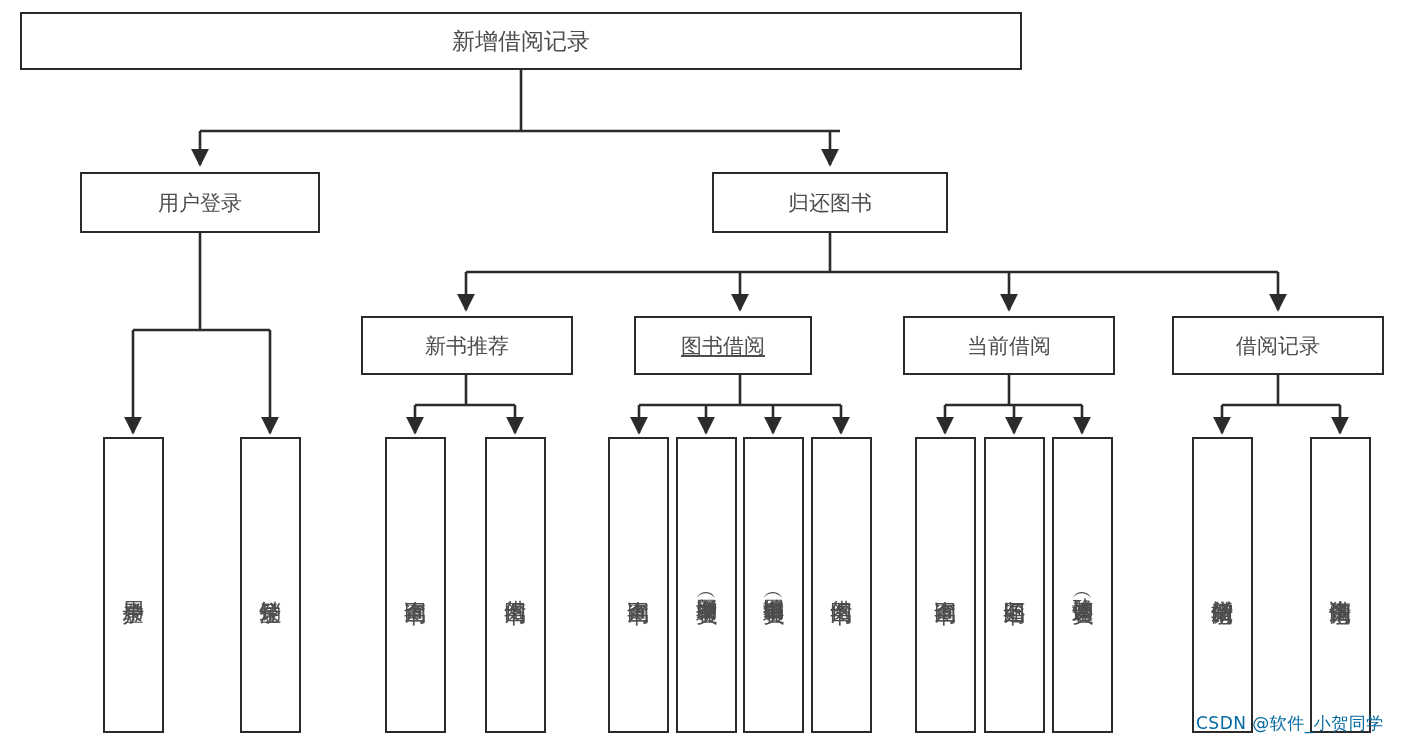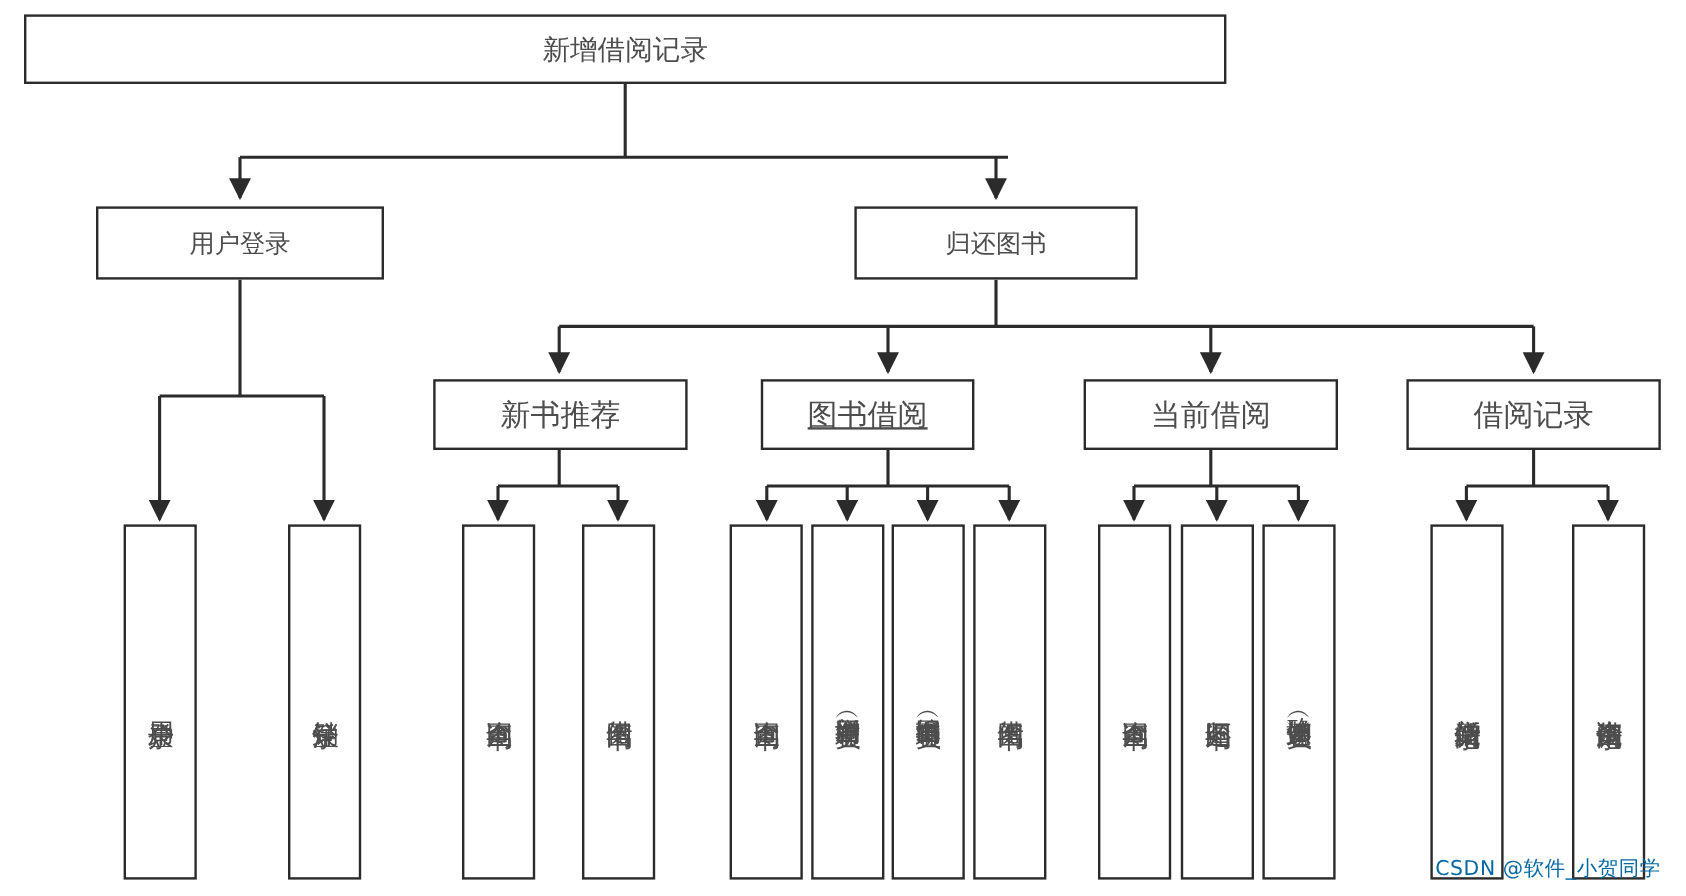--- a/index.html
+++ b/index.html
@@ -35,21 +35,21 @@
     justify-content: center;
     color: #4d4d4d;
   }
   .node.root {
     font-size: 23px;
   }
   .node.lvl2 {
     font-size: 21px;
   }
   .node.lvl3 {
-    font-size: 25px;
+    font-size: 21px;
   }
   .node.leaf {
     writing-mode: vertical-rl;
     text-orientation: upright;
     font-size: 22px;
     line-height: 1.06;
     letter-spacing: 1px;
     align-items: center;
     justify-content: center;
     padding-top: 4px;

